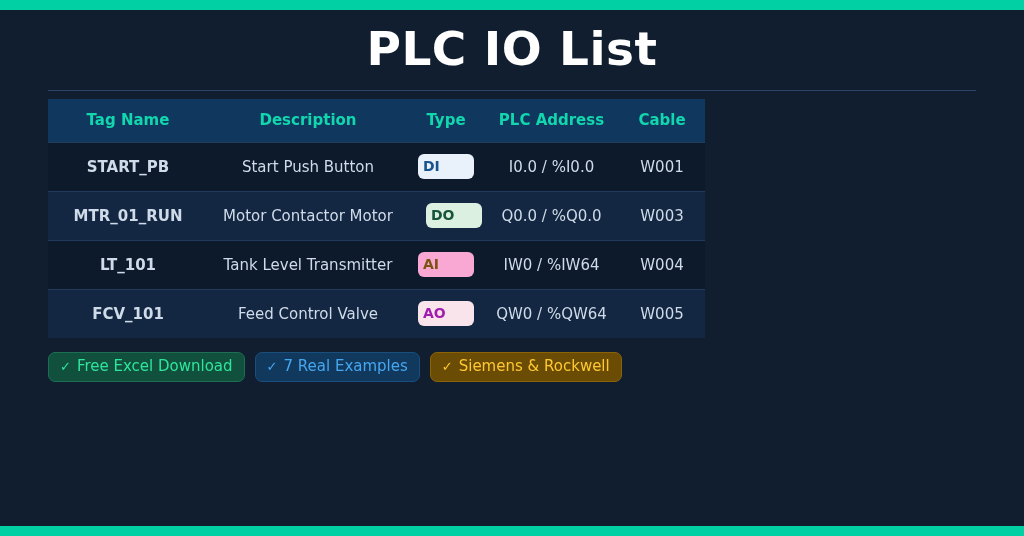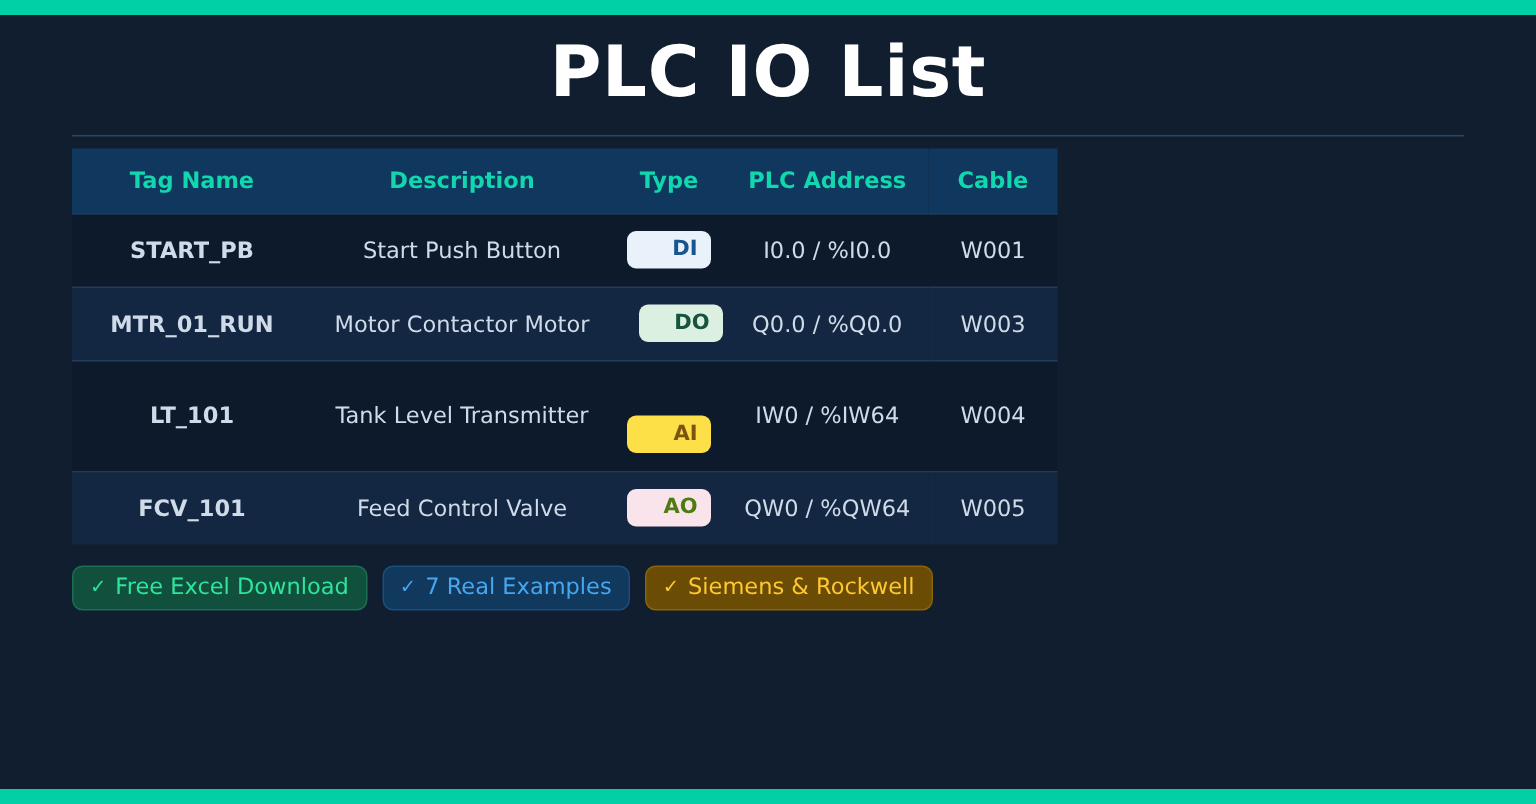--- a/index.html
+++ b/index.html
@@ -118,26 +118,26 @@
   td.type { padding: 8px 0 9px 0; }
 
   .badge {
     display: inline-block;
     min-width: 42px;
     padding: 5px 9px 6px 5px;
     border-radius: 6px;
     font-size: 14px;
     font-weight: bold;
     line-height: 1;
-    text-align: right;
+    text-align: left;
   }
   .badge.DI { background: #e9f1fb; color: #18548f; }
   .badge.DO { background: #dcf0e2; color: #17543a; margin-left: 16px; }
-  .badge.AI { background: #fde047; color: #7a5410; margin-top: 25px; }
-  .badge.AO { background: #fae4ec; color: #4d7c0f; }
+  .badge.AI { background: #f9a8d4; color: #7a5410; }
+  .badge.AO { background: #fae4ec; color: #a21caf; }
 
   
   .chips {
     margin: 14px 0 0 48px;
     display: flex;
     gap: 10px;
     align-items: center;
   }
   .chip {
     display: inline-flex;

